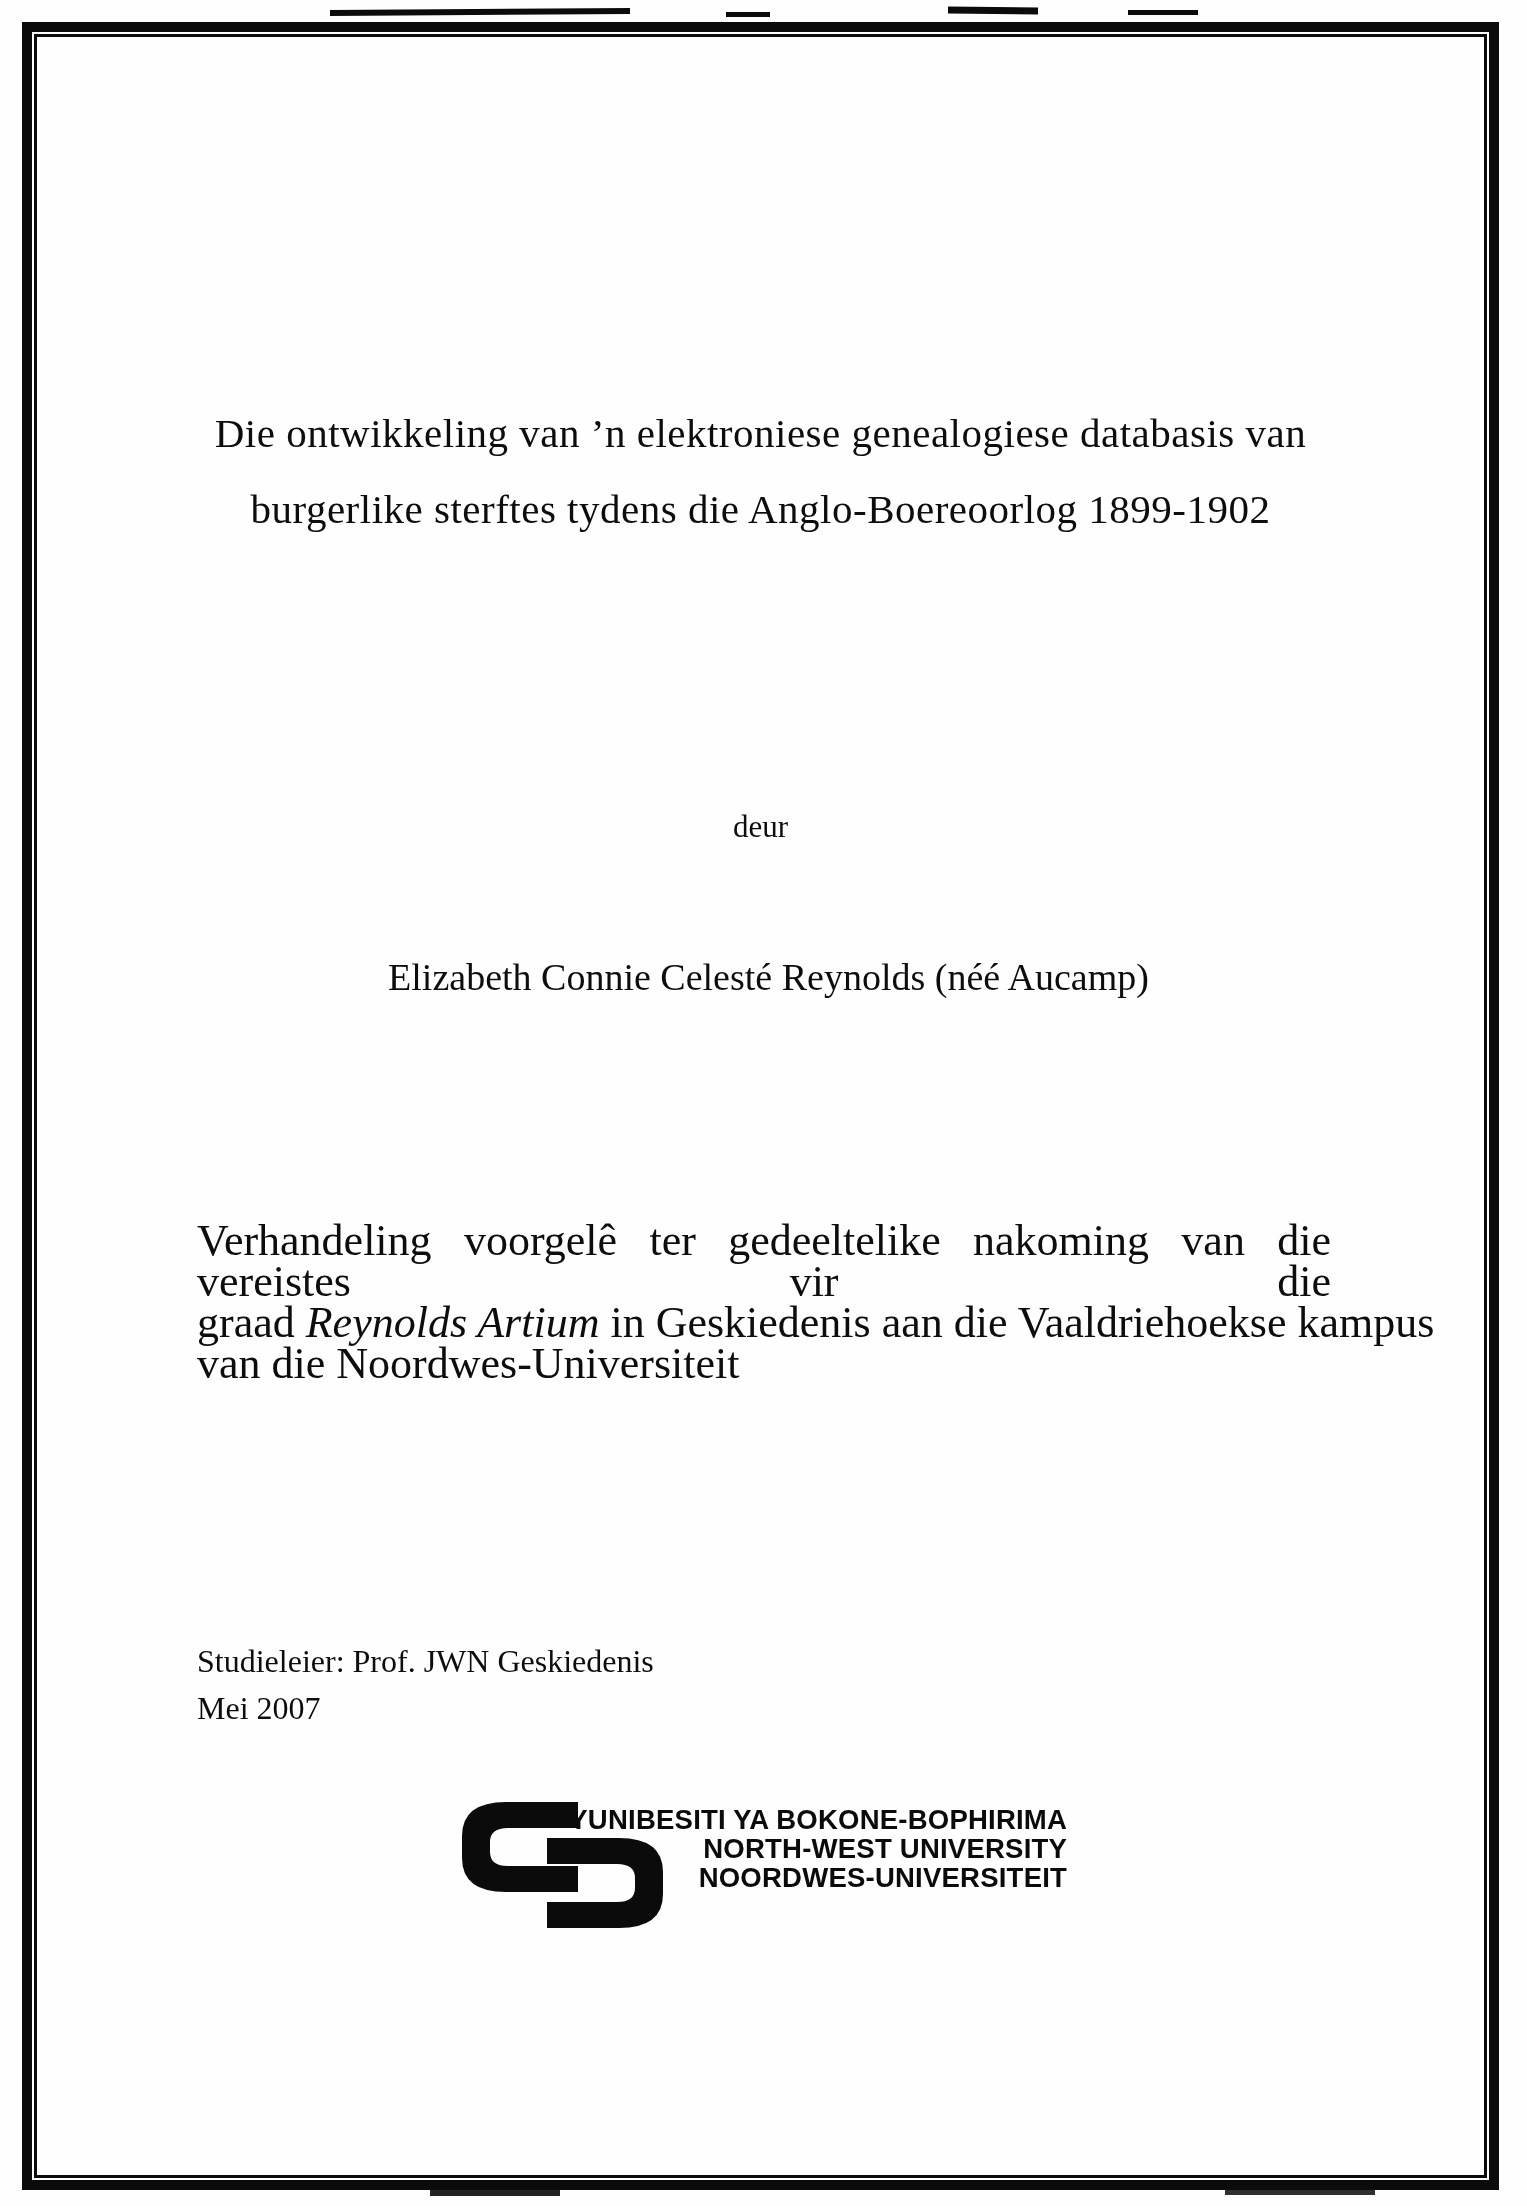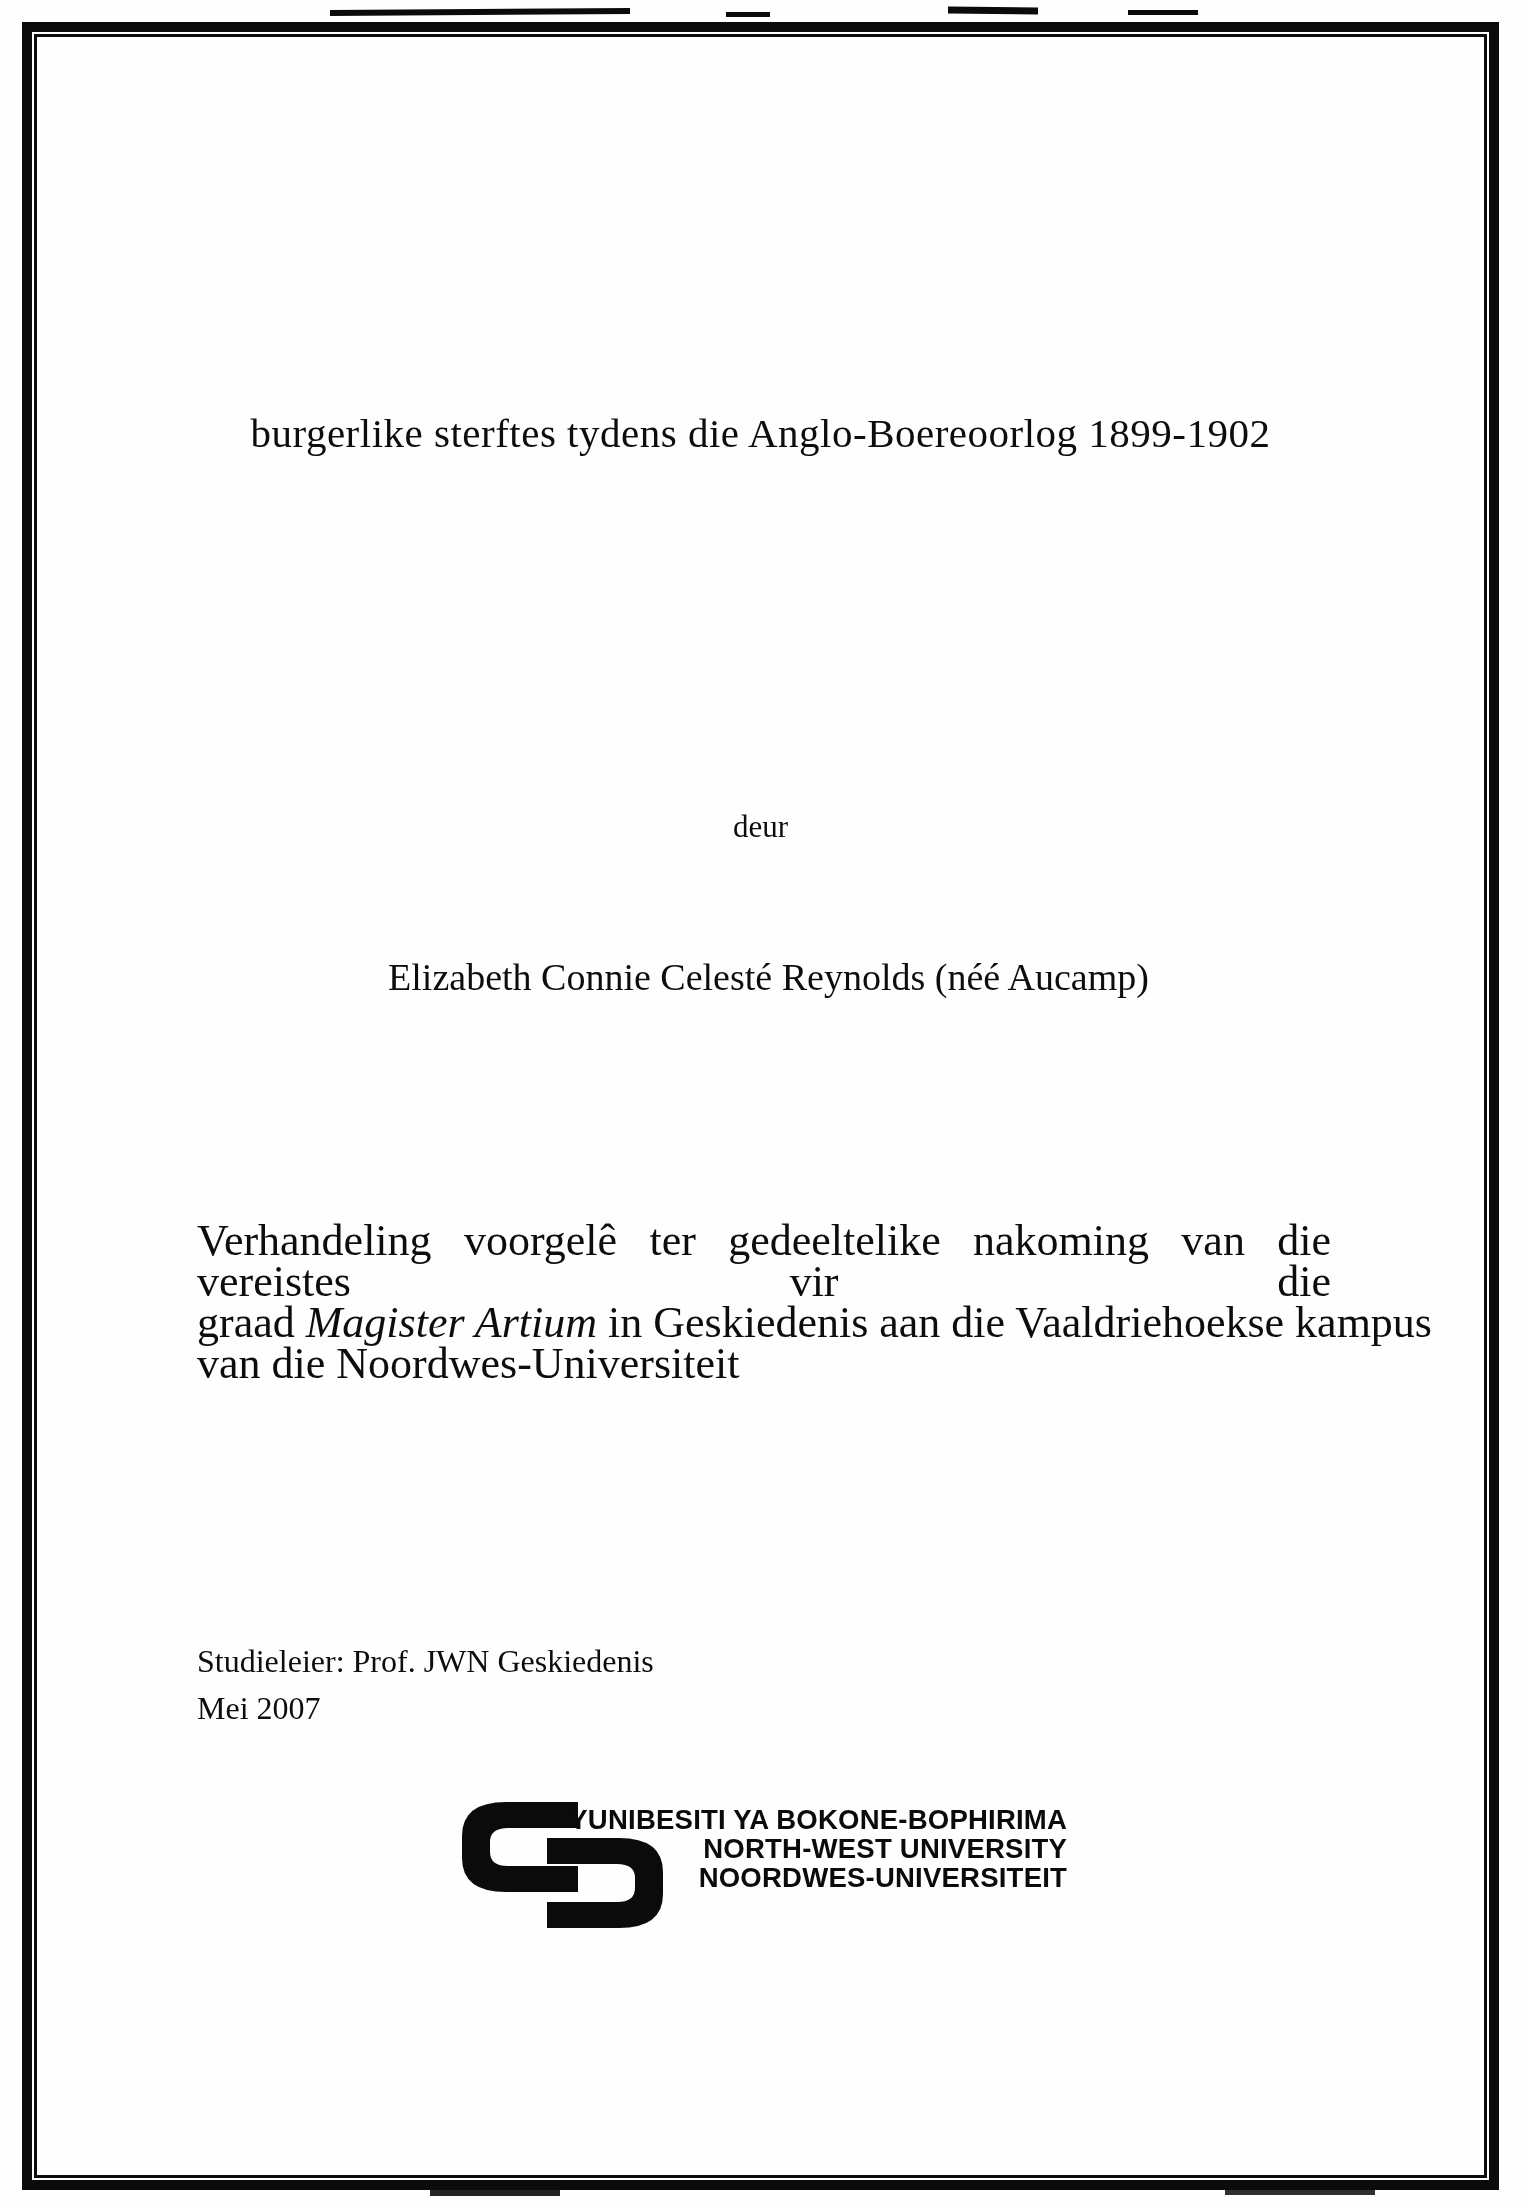--- a/index.html
+++ b/index.html
@@ -120,30 +120,31 @@
   <div class="noise n3"></div>
   <div class="noise n4"></div>
   <div class="noise n5"></div>
   <div class="noise n6"></div>
 
   <div class="frame-outer">
     <div class="frame-inner">
       <div class="content">
 
         <div class="title-block">
+          <div class="line">Die ontwikkeling van ’n elektroniese genealogiese databasis van</div>
           <div class="line">burgerlike sterftes tydens die Anglo-Boereoorlog 1899-1902</div>
         </div>
 
         <div class="byline">deur</div>
 
         <div class="author">Elizabeth Connie Celesté Reynolds (néé Aucamp)</div>
 
         <div class="statement">
           <div class="line-just">Verhandeling voorgelê ter gedeeltelike nakoming van die vereistes vir die</div>
-          <div class="line"><span>graad </span><span class="it">Magister Artium</span><span> in Geskiedenis aan die Vaaldriehoekse kampus</span></div>
+          <div class="line"><span>graad </span><span class="it">Reynolds Artium</span><span> in Geskiedenis aan die Vaaldriehoekse kampus</span></div>
           <div class="line">van die Noordwes-Universiteit</div>
         </div>
 
         <div class="supervisor">
           <div class="line">Studieleier: Prof. JWN Geskiedenis</div>
           <div class="line">Mei 2007</div>
         </div>
 
         <div class="logo">
           <svg viewBox="0 0 201 126" aria-hidden="true">

